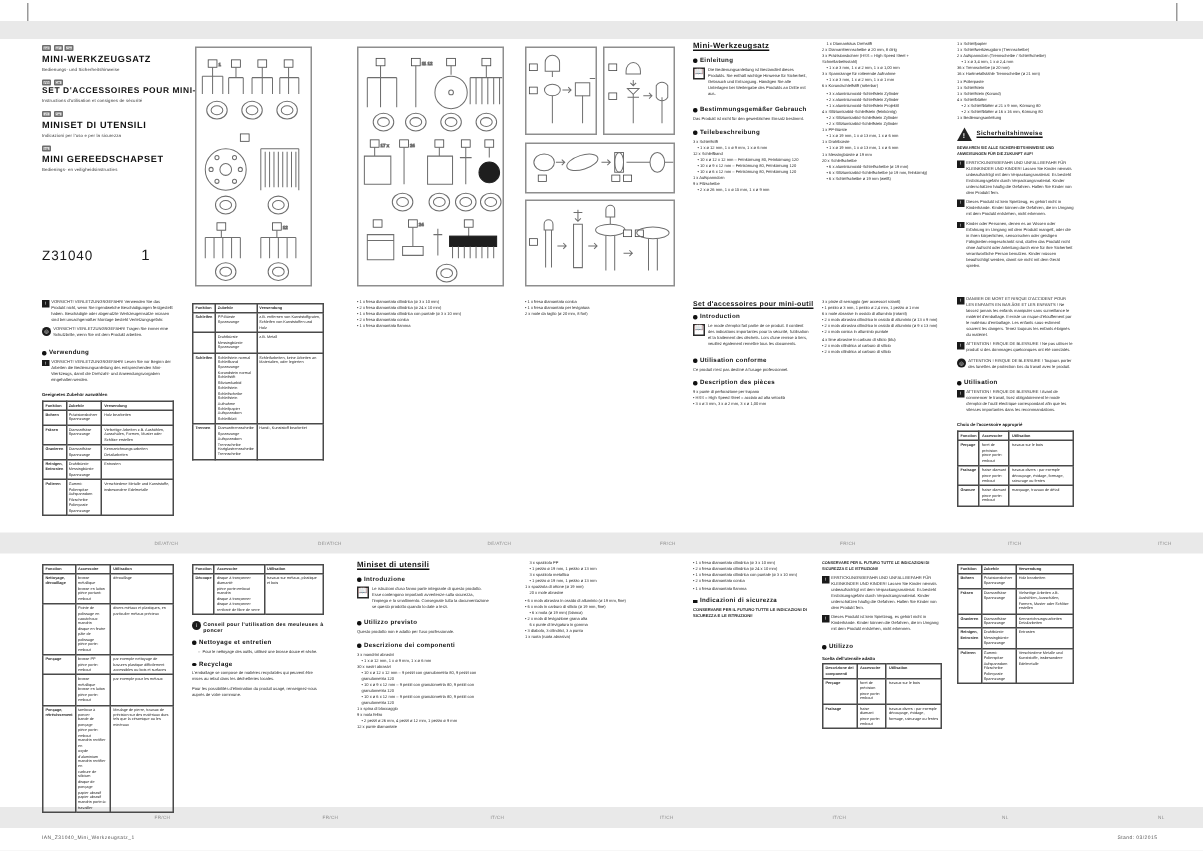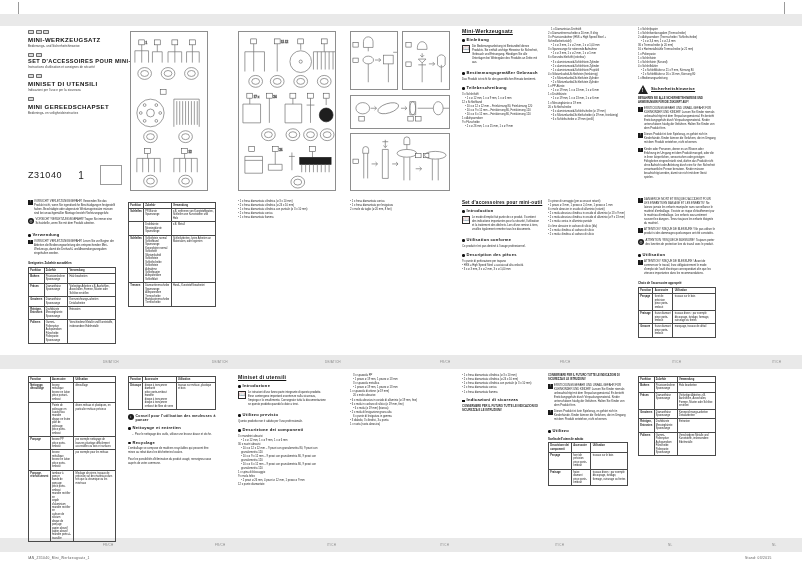--- a/index.html
+++ b/index.html
@@ -237,21 +237,21 @@
 
     <div>
       <div class="flagrow">
         <span class="flag">NL</span>
       </div>
       <div class="h-big">MINI GEREEDSCHAPSET</div>
       <div class="h-sub">Bedienings- en veiligheidsinstructies</div>
     </div>
   </div>
 
-  <div style="position:absolute;left:28px;top:165px;display:flex;align-items:center;gap:16px;">
+  <div style="position:absolute;left:28px;top:165px;display:flex;gap:32px;">
     <span class="prodcode">Z31040</span>
     <span class="pagenum-big">1</span>
     <span class="emptybox"></span>
   </div>
 
   <div class="panel" style="left:130px;top:31px;width:78px;height:160px;">
     <svg viewBox="0 0 78 160" preserveAspectRatio="none">
       <g class="ill-stroke">
         <rect x="8" y="8" width="6" height="5" class="tag"></rect>
           <text x="15" y="12.5" class="tagtxt">1</text>

